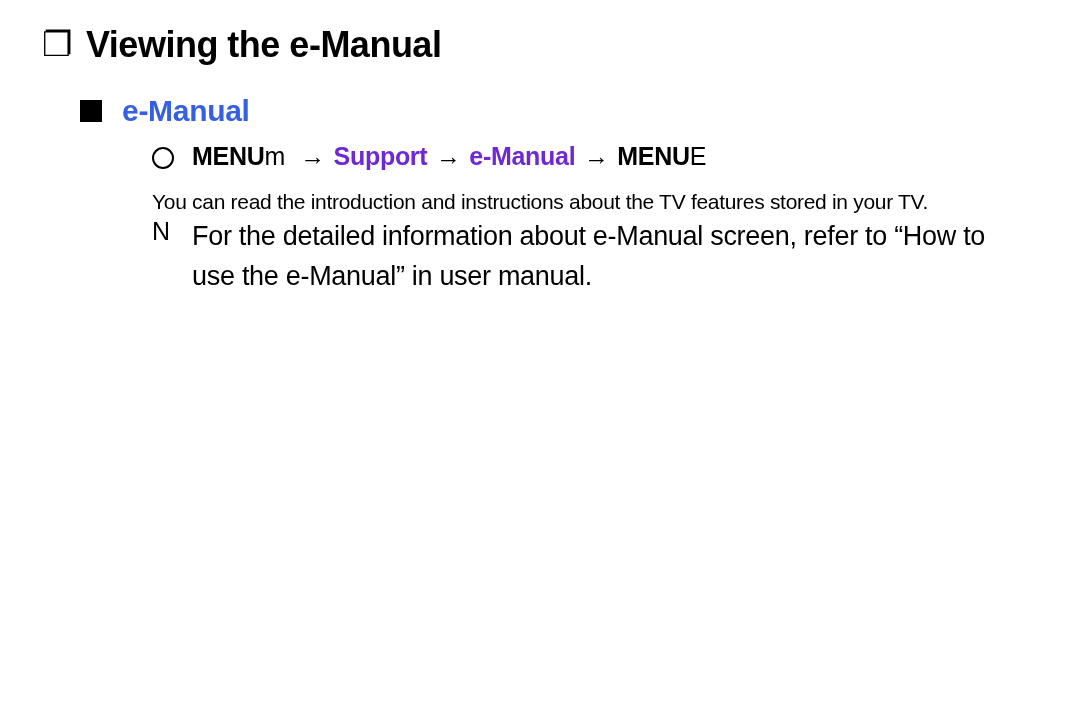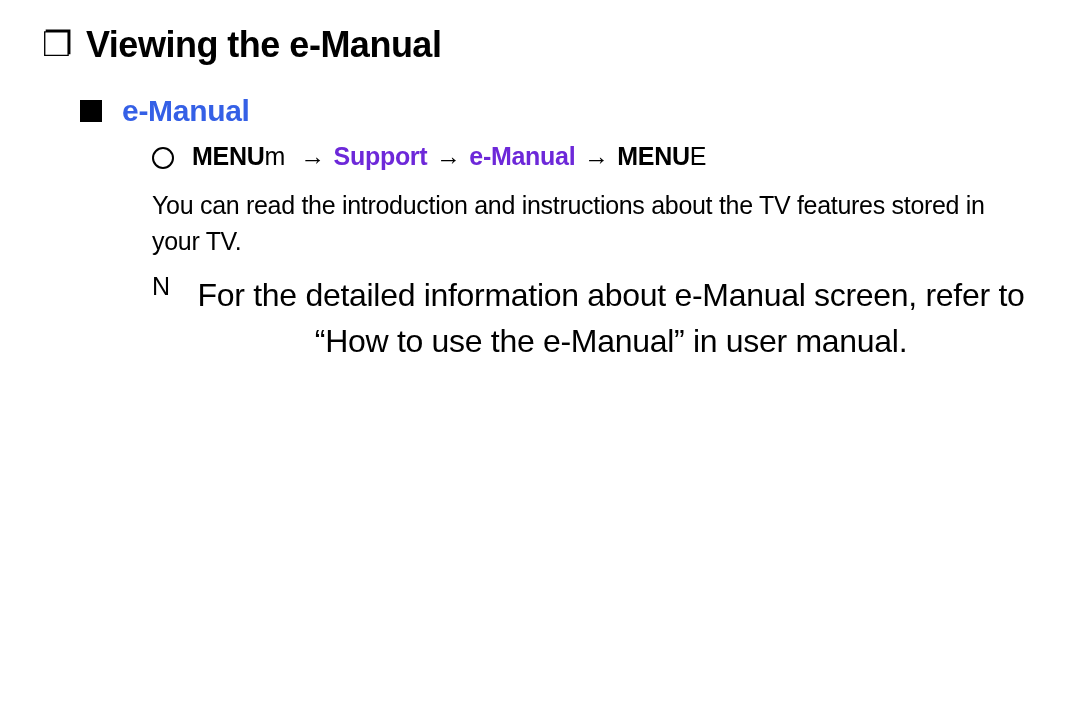--- a/index.html
+++ b/index.html
@@ -89,43 +89,41 @@
       color: #6d28d9;
       font-weight: 700;
     }
     .nav-enter-bold {
       font-weight: 700;
     }
     .nav-enter-e {
       font-weight: 400;
     }
     .body-text {
-      font-size: 25px;
+      font-size: 21px;
       margin-left: 110px;
       line-height: 1.45;
       letter-spacing: -0.3px;
-      margin-bottom: 12px;
     }
     .note-row {
       display: flex;
       align-items: flex-start;
       gap: 22px;
       margin-left: 110px;
     }
     .note-n {
       font-size: 25px;
       font-weight: 400;
       font-family: Arial, sans-serif;
       flex-shrink: 0;
     }
     .note-text {
-      font-size: 32px;
+      font-size: 27px;
       line-height: 1.45;
       letter-spacing: -0.3px;
-      text-align: center;
     }
   </style>
 </head>
 <body>
 
 <div class="page-title-row">
   <span class="book-icon">❐</span>
   <h1 class="page-title">Viewing the e-Manual</h1>
 </div>
 

